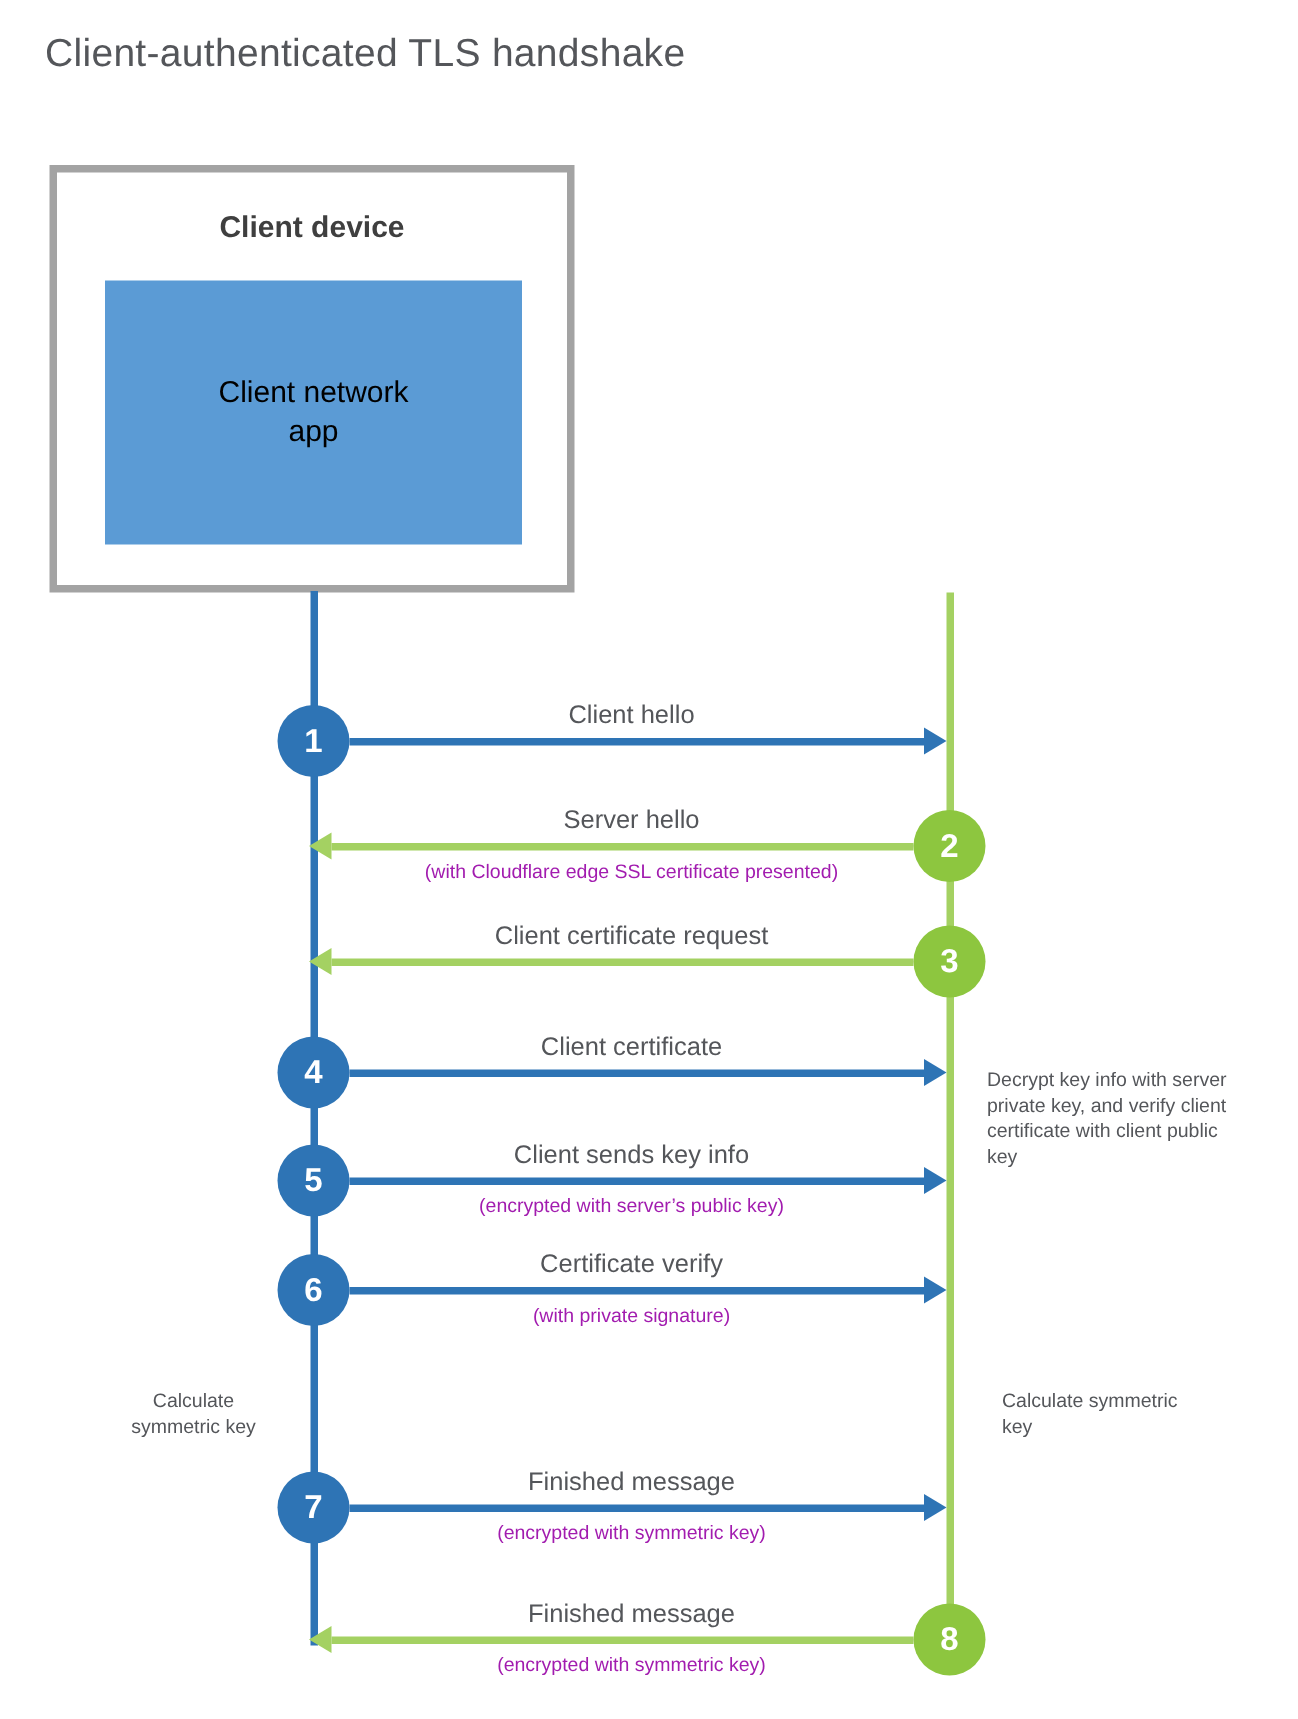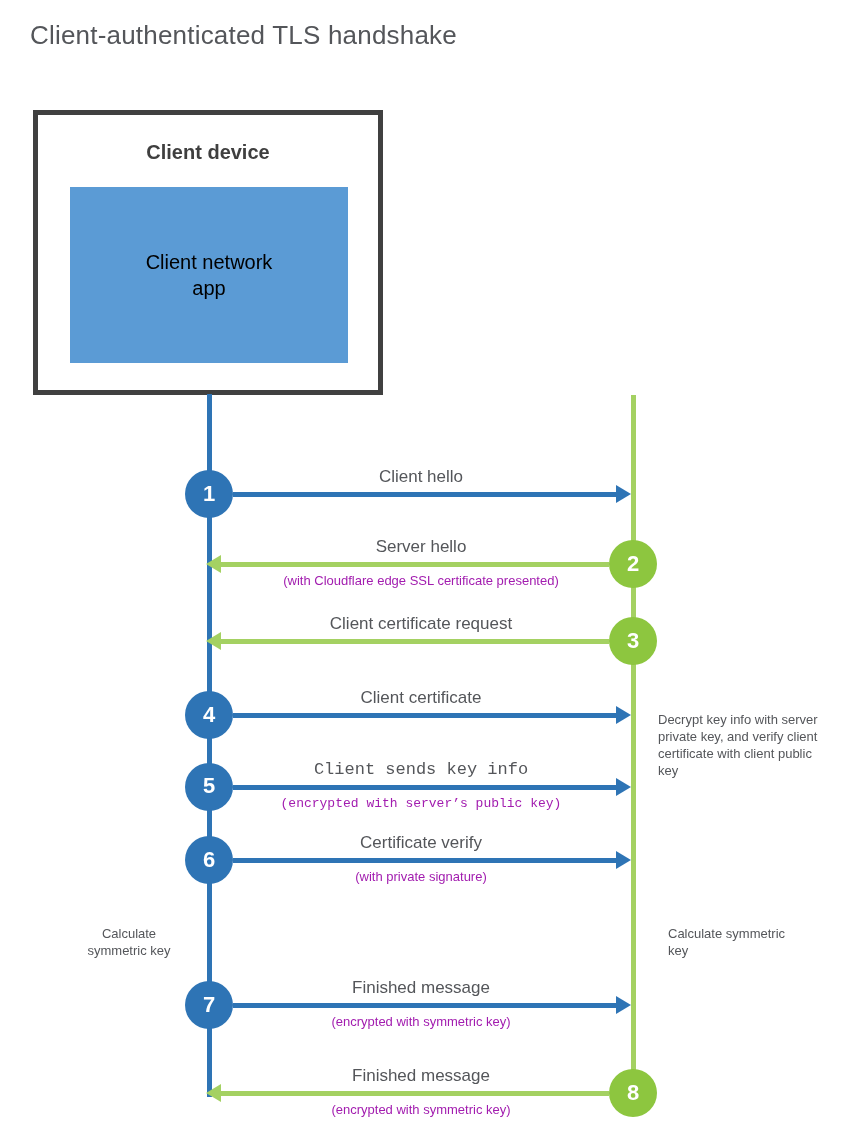--- a/index.html
+++ b/index.html
@@ -14,21 +14,21 @@
   .page-title {
     position: absolute; left: 30px; top: 20px;
     font-size: 26px; font-weight: 400; color: #54565a;
     letter-spacing: 0.2px;
   }
 
   
   .client-box {
     position: absolute; left: 33px; top: 110px;
     width: 350px; height: 285px;
-    border: 5px solid #404040; background: #ffffff;
+    border: 5px solid #a3a3a3; background: #ffffff;
   }
   .client-box .box-title {
     position: absolute; left: 0; right: 0; top: 26px;
     text-align: center; font-size: 20px; font-weight: 700; color: #3f3f3f;
   }
   .client-app {
     position: absolute; left: 32px; top: 72px;
     width: 278px; height: 176px;
     background: #5b9bd5;
     display: flex; align-items: center; justify-content: center;
@@ -61,21 +61,21 @@
   .lifeline { position: absolute; width: 5px; }
   .lifeline.blue  { left: 207px; top: 394px; height: 703px; background: #2e74b5; }
   .lifeline.green { left: 631px; top: 395px; height: 698px; background: #a4d162; }
 
   
   .step { position: absolute; left: 0; width: 865px; height: 62px; }
   .step.s1 { top: 467px; }
   .step.s2 { top: 537px; }
   .step.s3 { top: 614px; }
   .step.s4 { top: 688px; }
-  .step.s5 { top: 760px; font-family: Liberation Mono, monospace; }
+  .step.s5 { top: 760px; }
   .step.s6 { top: 833px; }
   .step.s7 { top: 978px; }
   .step.s8 { top: 1066px; }
 
   .step .label {
     position: absolute; top: 0; left: 211px; width: 420px;
     text-align: center; font-size: 17px; color: #54565a;
   }
   .step .sub {
     position: absolute; top: 36px; left: 211px; width: 420px;

